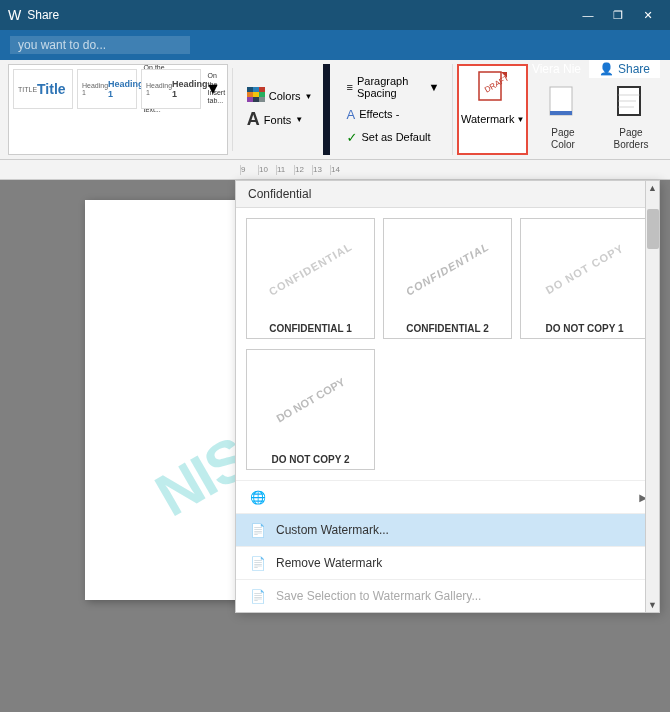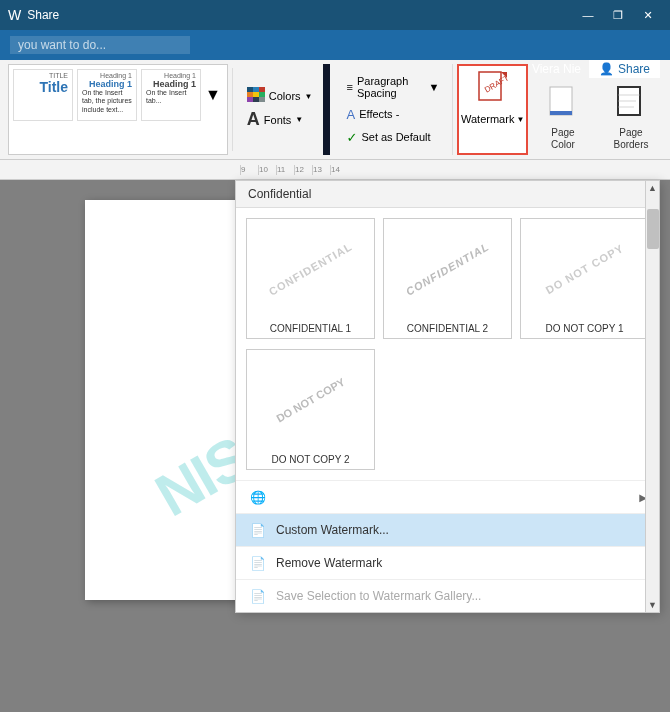--- a/index.html
+++ b/index.html
@@ -69,24 +69,24 @@
       flex-direction: column;
       gap: 2px;
       background: white;
       border: 1px solid #ccc;
       padding: 4px;
       width: 220px;
       flex-shrink: 0;
     }
     .style-gallery-row { display: flex; gap: 4px; }
     .style-item {
-      width: 60px; height: 52px;
+      width: 60px; height: 40px;
       border: 1px solid #ddd;
-      display: flex; flex-direction: column;
-      align-items: flex-end;
+      display: flex; flex-direction: row;
+      align-items: center;
       padding: 2px 4px;
       font-size: 9px;
       cursor: pointer;
       background: white;
     }
     .style-item .label { font-size: 7px; color: #666; }
     .style-item .title-style { font-size: 14px; font-weight: bold; color: #2e74b5; }
     .style-item .heading-style { font-size: 9px; color: #2e74b5; font-weight: bold; }
     .style-item .body-text { font-size: 7px; color: #333; line-height: 1.2; }
 
@@ -275,20 +275,21 @@
       text-align: center;
       padding: 10px;
       overflow: hidden;
     }
     .watermark-thumb-label {
       font-size: 10px;
       color: #333;
       padding: 4px 2px;
       text-align: center;
       transform: none;
+      font-weight: bold;
     }
 
     
     .watermark-grid-partial {
       display: grid;
       grid-template-columns: repeat(3, 1fr);
       gap: 8px;
       padding: 0 10px 10px;
     }
     .watermark-thumb-partial {

